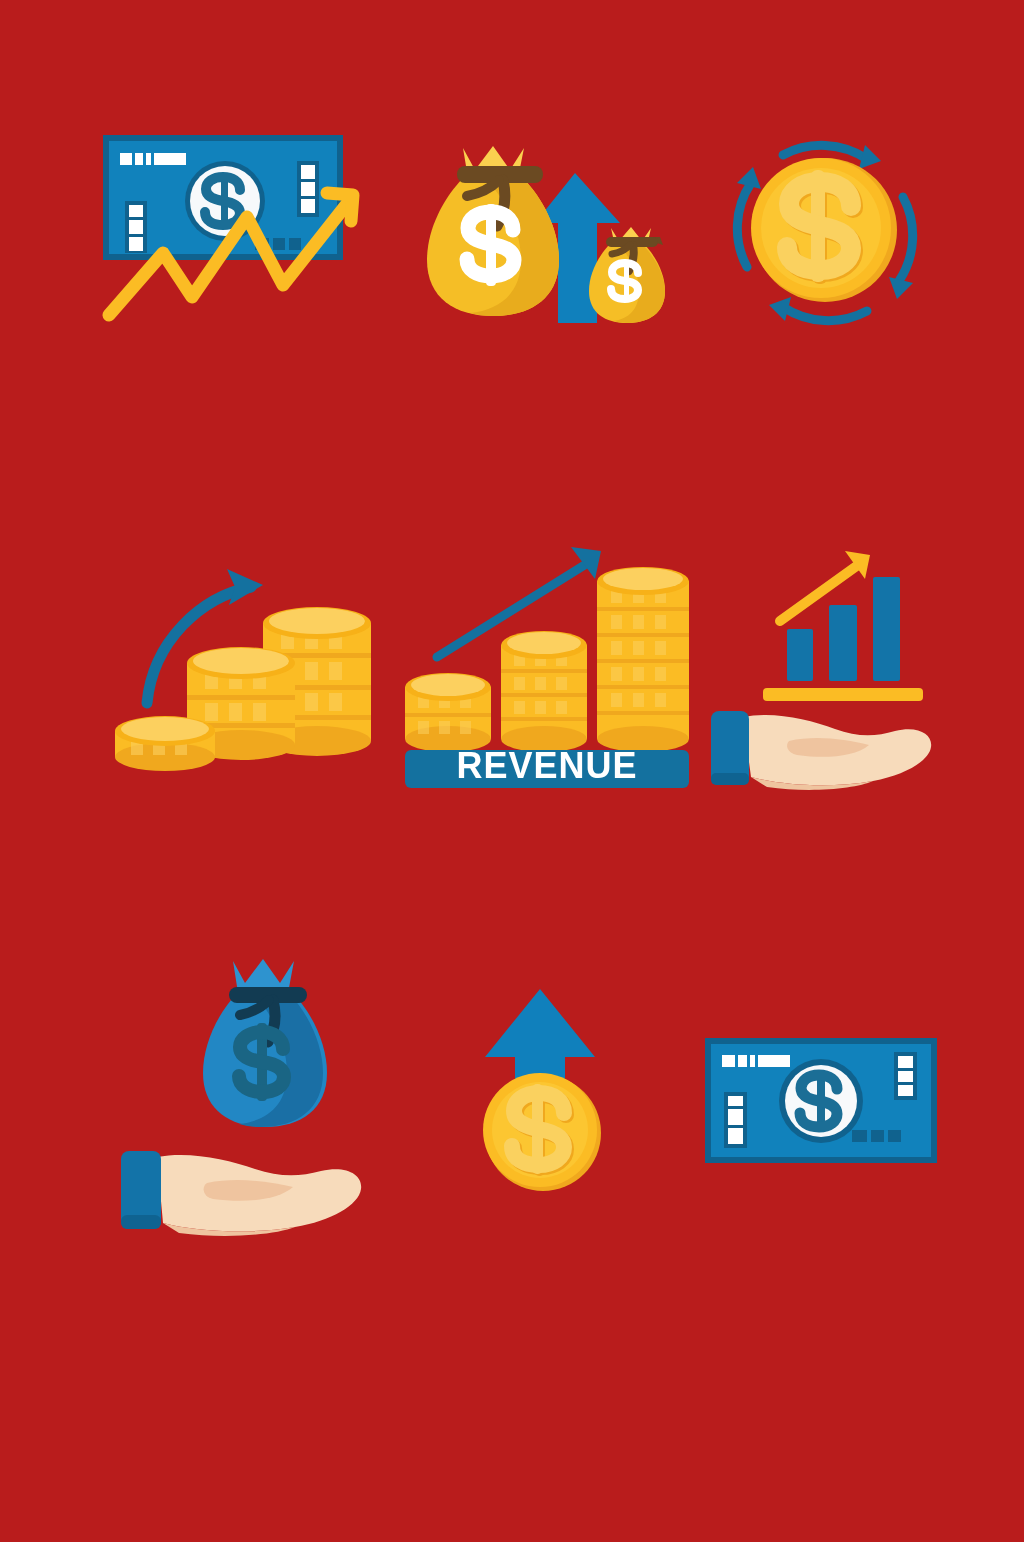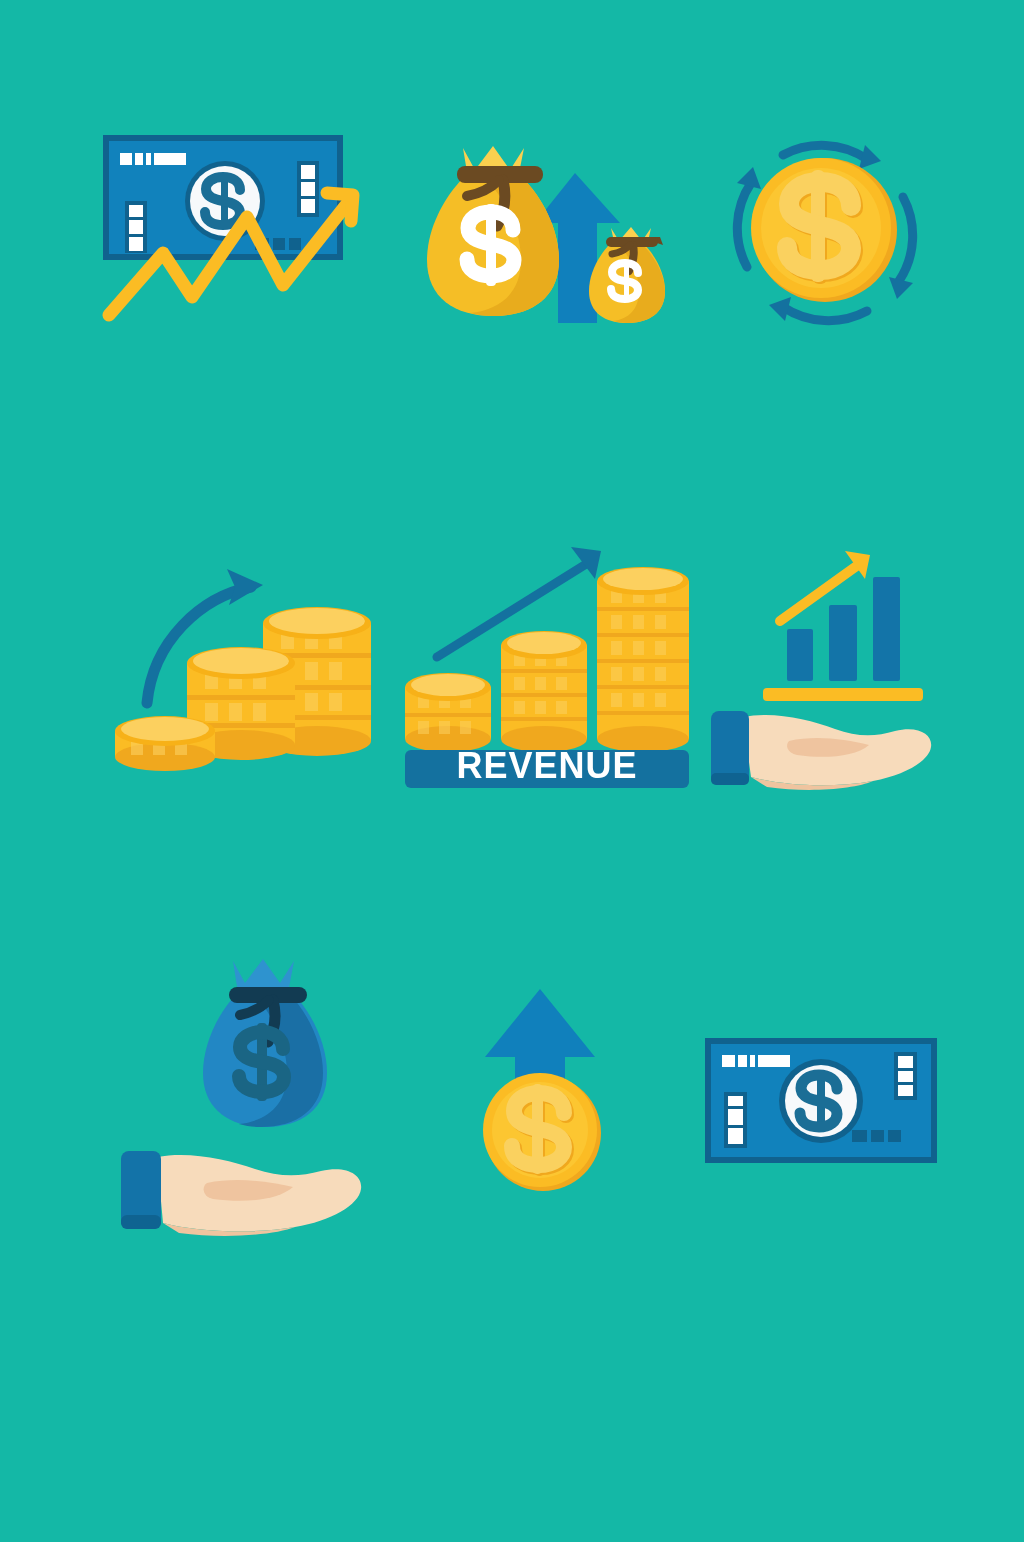--- a/index.html
+++ b/index.html
@@ -2,21 +2,21 @@
 <html><head>
 <meta charset="utf-8">
 <title>Finance Icon Set</title>
 <style>
   html,body{margin:0;padding:0;background:#ffffff;}
   body{
     width:1024px;height:1542px;position:relative;overflow:hidden;
     font-family:"Liberation Sans", sans-serif;
     background:#ffffff;
   }
-  .icon-sheet{position:absolute;inset:0;background:#14b8a6;}
+  .icon-sheet{position:absolute;inset:0;background:#b91c1c;}
   .icon-cell{position:absolute;}
   svg{display:block;overflow:visible;}
   .revenue-label{
     font-family:"Liberation Sans", sans-serif;
     font-weight:bold;
     font-size:36px;
     letter-spacing:1px;
     fill:#ffffff;
   }
 </style>

